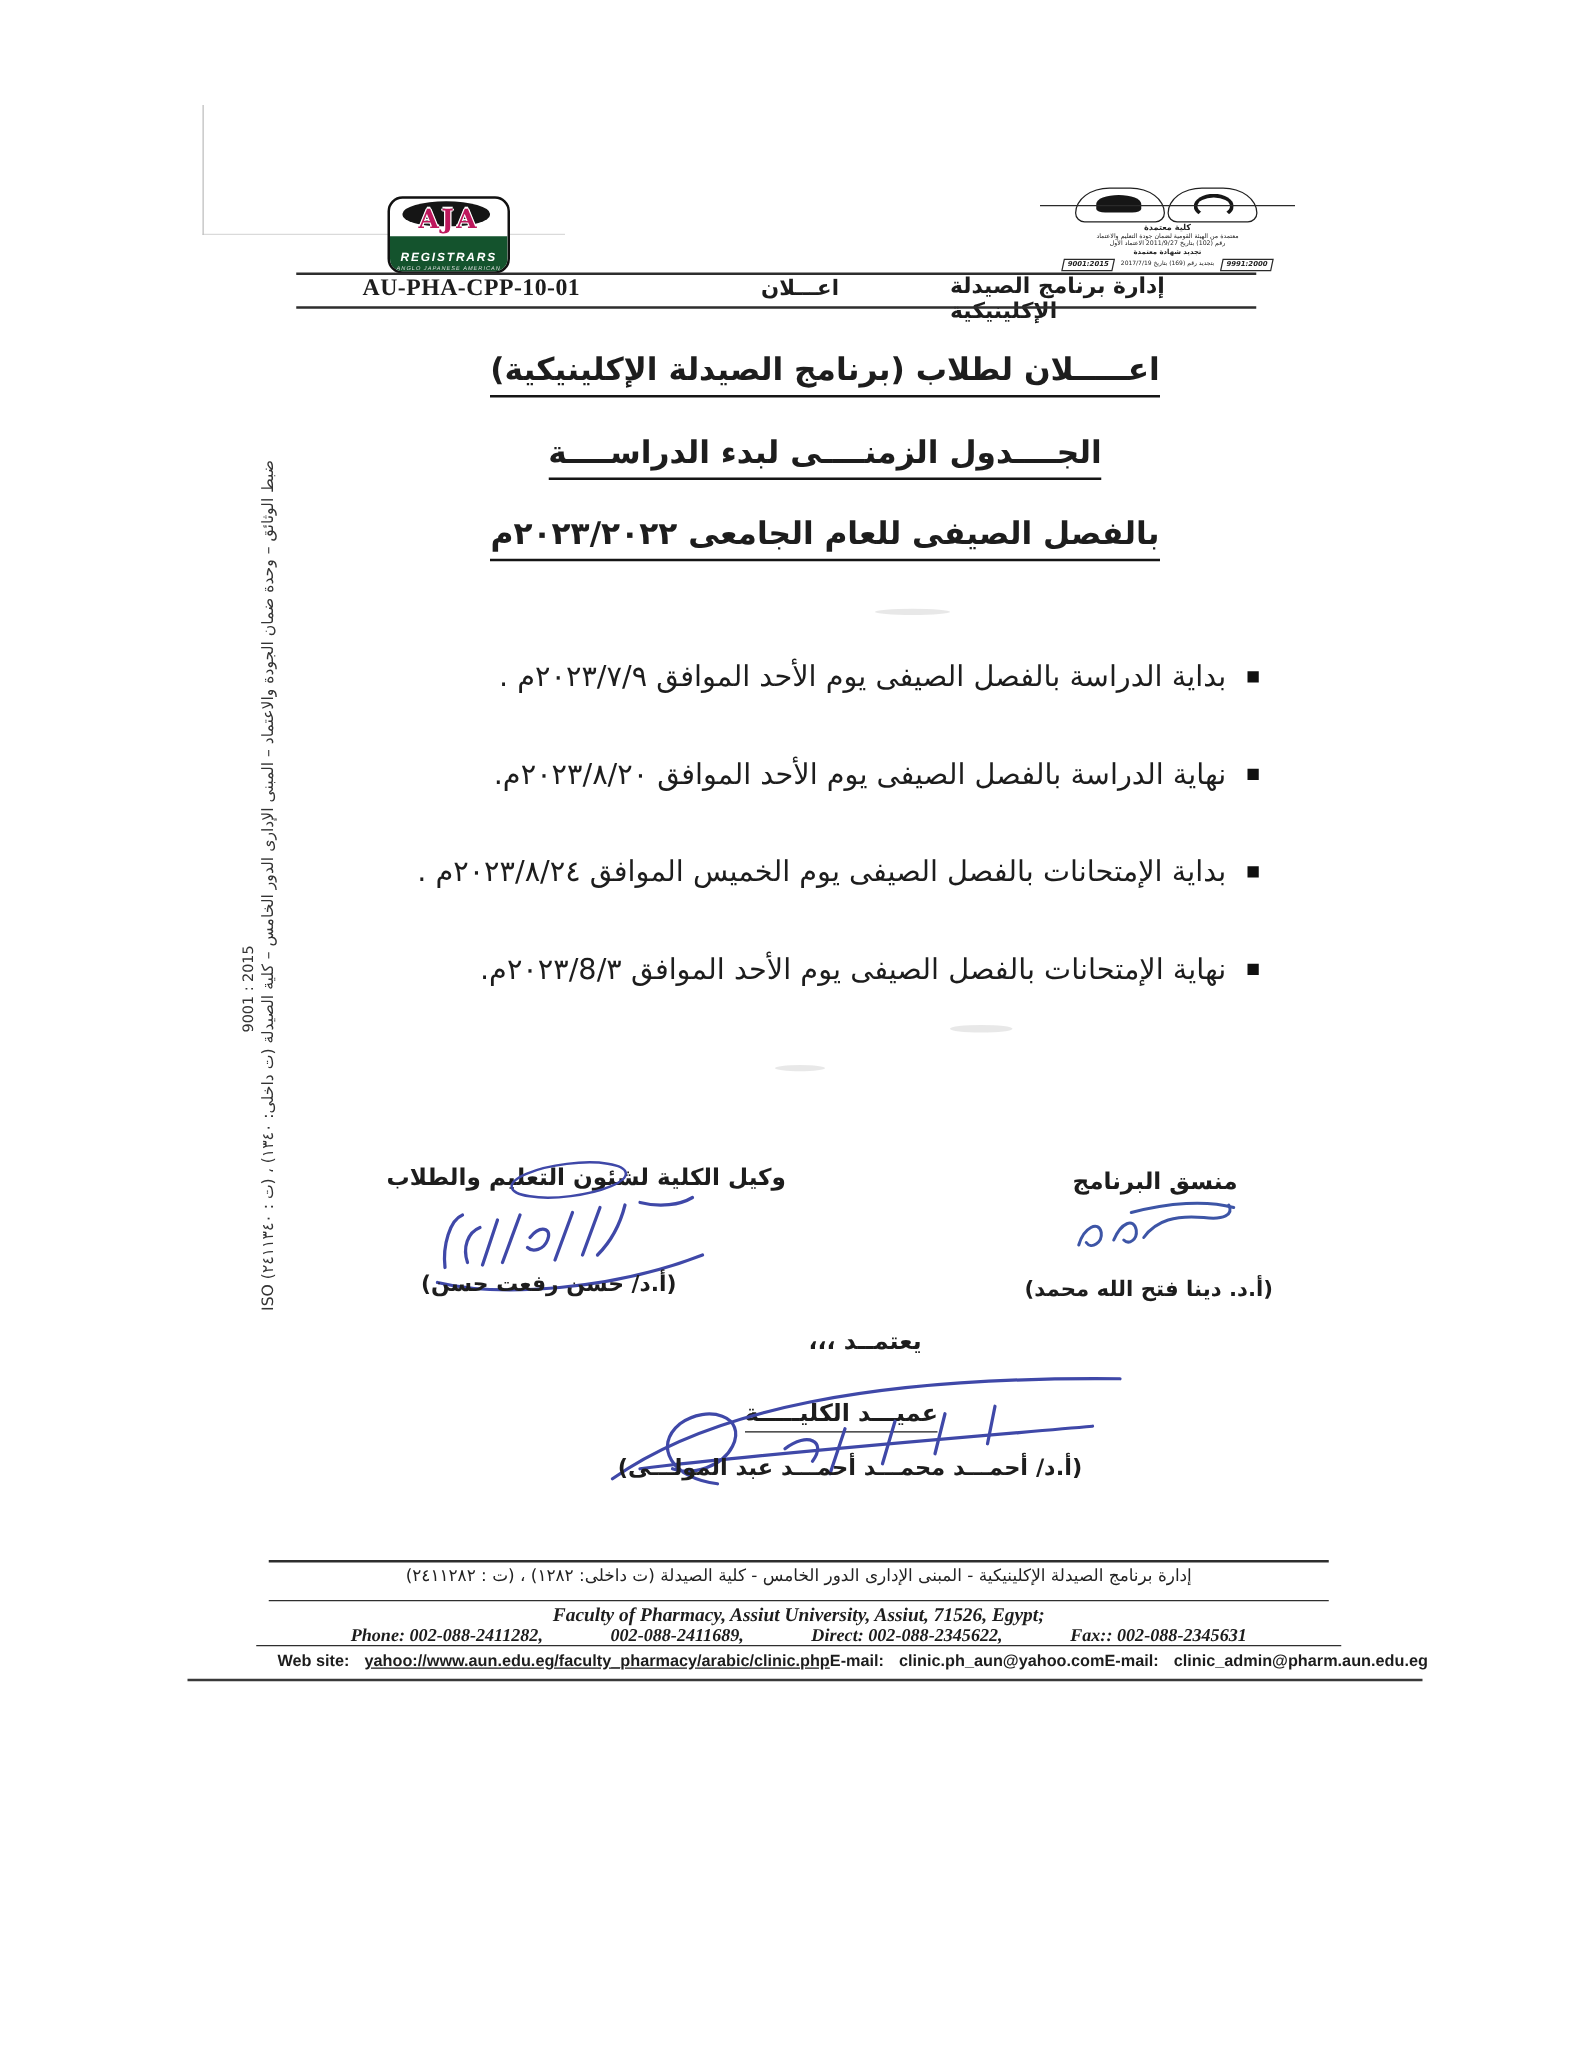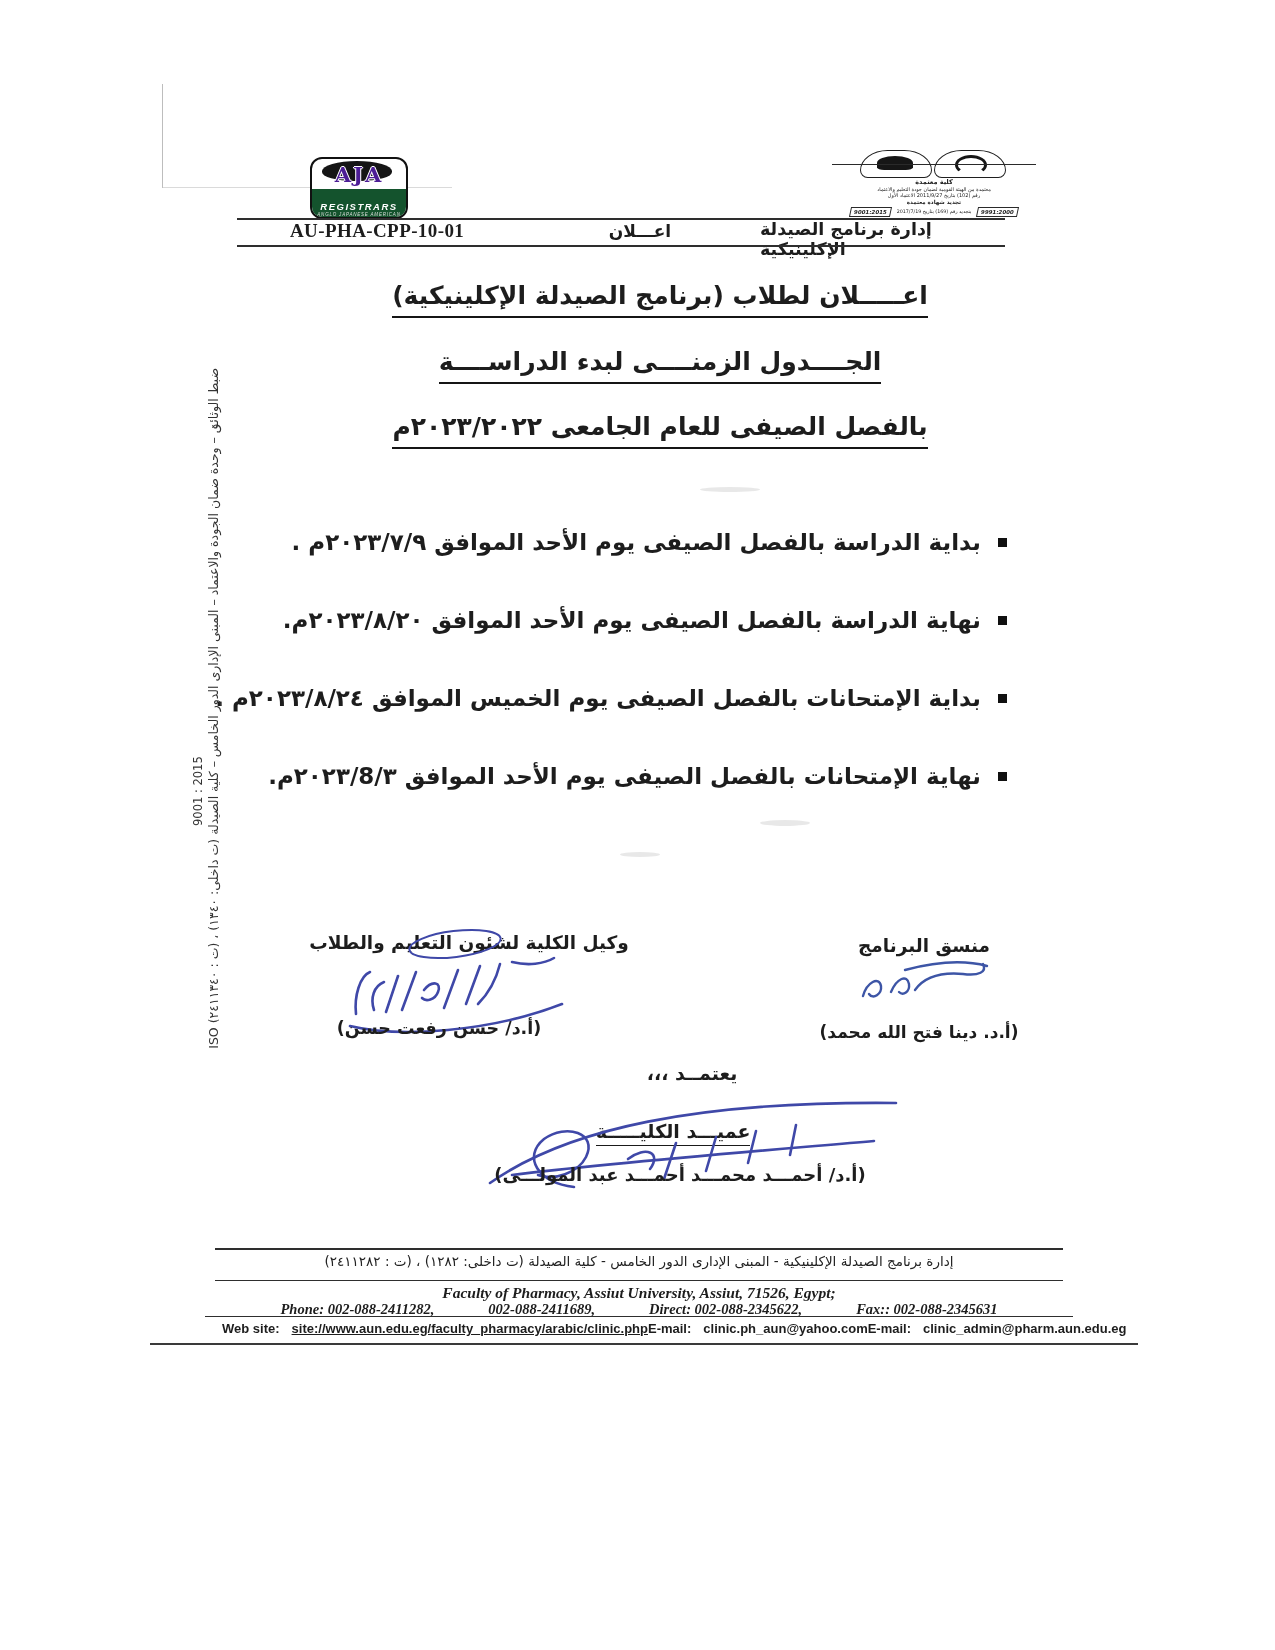--- a/index.html
+++ b/index.html
@@ -12,21 +12,21 @@
   .rule{position:absolute;background:#2e2e2e;}
   
   .artifact-v{left:162px;top:84px;width:1px;height:104px;background:#9a9a9a;opacity:.65;}
   .artifact-h{left:162px;top:187px;width:290px;height:1px;background:#c2c2c2;opacity:.6;}
   .smudge{position:absolute;background:#bdbdbd;opacity:.35;border-radius:50%;}
 
   
   .aja{left:310px;top:157px;width:94px;height:58px;border:2.5px solid #111;border-radius:12px;overflow:hidden;background:#fff;text-align:center;}
   .aja-top{position:relative;height:30px;}
   .aja-globe{position:absolute;left:10px;top:2px;width:70px;height:20px;background:#151515;border-radius:50% 50% 45% 45%;}
-  .aja-word{position:absolute;left:0;right:0;top:3px;font-family:"DejaVu Serif",serif;font-weight:700;font-size:21px;letter-spacing:2px;color:#4c1d95;text-shadow:-1px 0 #fff,1px 0 #fff,0 1px #fff,0 -1px #fff;}
+  .aja-word{position:absolute;left:0;right:0;top:3px;font-family:"DejaVu Serif",serif;font-weight:700;font-size:21px;letter-spacing:2px;color:#be185d;text-shadow:-1px 0 #fff,1px 0 #fff,0 1px #fff,0 -1px #fff;}
   .aja-band{background:#14532d;color:#fff;height:28px;padding-top:12px;font-style:italic;}
   .aja-reg{font-family:"Liberation Sans",sans-serif;font-size:9.5px;font-weight:700;letter-spacing:1.5px;line-height:11px;}
   .aja-tag{font-family:"Liberation Sans",sans-serif;font-size:4.5px;letter-spacing:.8px;line-height:6px;color:#ddd;}
 
   
   .stamp{left:850px;top:150px;width:168px;height:72px;font-family:"DejaVu Sans",sans-serif;color:#222;}
   .stamp-top{position:relative;height:28px;}
   .stamp-arc{position:absolute;top:0;width:70px;height:26px;border:1.6px solid #1f1f1f;border-radius:50% 50% 10px 10px / 95% 95% 10px 10px;background:#fff;}
   .stamp-arc.l{left:10px;}
   .stamp-arc.r{left:84px;}
@@ -51,21 +51,21 @@
 
   
   .title{left:280px;width:760px;text-align:center;direction:rtl;font-weight:700;font-size:25px;}
   .title > span{display:inline-block;border-bottom:2.4px solid #151515;padding-bottom:6px;}
   .t1{top:281px;}
   .t2{top:347px;}
   .t3{top:412px;}
 
   
   .bullets{right:268px;top:524px;width:780px;direction:rtl;text-align:right;}
-  .bullet-row{font-weight:700;font-size:23px;line-height:36px;margin-bottom:42px;white-space:nowrap;}
+  .bullet-row{font-weight:400;font-size:23px;line-height:36px;margin-bottom:42px;white-space:nowrap;}
   .sq{display:inline-block;width:9px;height:9px;background:#101010;margin-left:17px;vertical-align:3px;}
 
   
   .sig-title{font-weight:700;direction:rtl;text-align:center;}
   .vice-title{left:293px;top:932px;width:352px;font-size:18.5px;}
   .vice-name{left:298px;top:1018px;width:282px;font-size:17.5px;}
   .coord-title{left:833px;top:935px;width:182px;font-size:18.5px;}
   .coord-name{left:803px;top:1022px;width:232px;font-size:17px;}
   .approve-label{left:592px;top:1062px;width:200px;font-size:19px;}
   .dean-title{left:553px;top:1120px;width:240px;font-size:19px;}
@@ -203,21 +203,21 @@
   <div class="abs f-phones">
     <span>Phone: 002-088-2411282,</span>
     <span>002-088-2411689,</span>
     <span>Direct: 002-088-2345622,</span>
     <span>Fax:: 002-088-2345631</span>
   </div>
   <div class="rule f-rule3"></div>
   <div class="abs f-web">
     <span class="grp">
       <span>Web site:</span>
-      <span class="f-url">site://www.aun.edu.eg/faculty_pharmacy/arabic/clinic.php</span>
+      <span class="f-url">yahoo://www.aun.edu.eg/faculty_pharmacy/arabic/clinic.php</span>
     </span>
     <span class="grp">
       <span>E-mail:</span>
       <span>clinic.ph_aun@yahoo.com</span>
     </span>
     <span class="grp">
       <span>E-mail:</span>
       <span>clinic_admin@pharm.aun.edu.eg</span>
     </span>
   </div>

